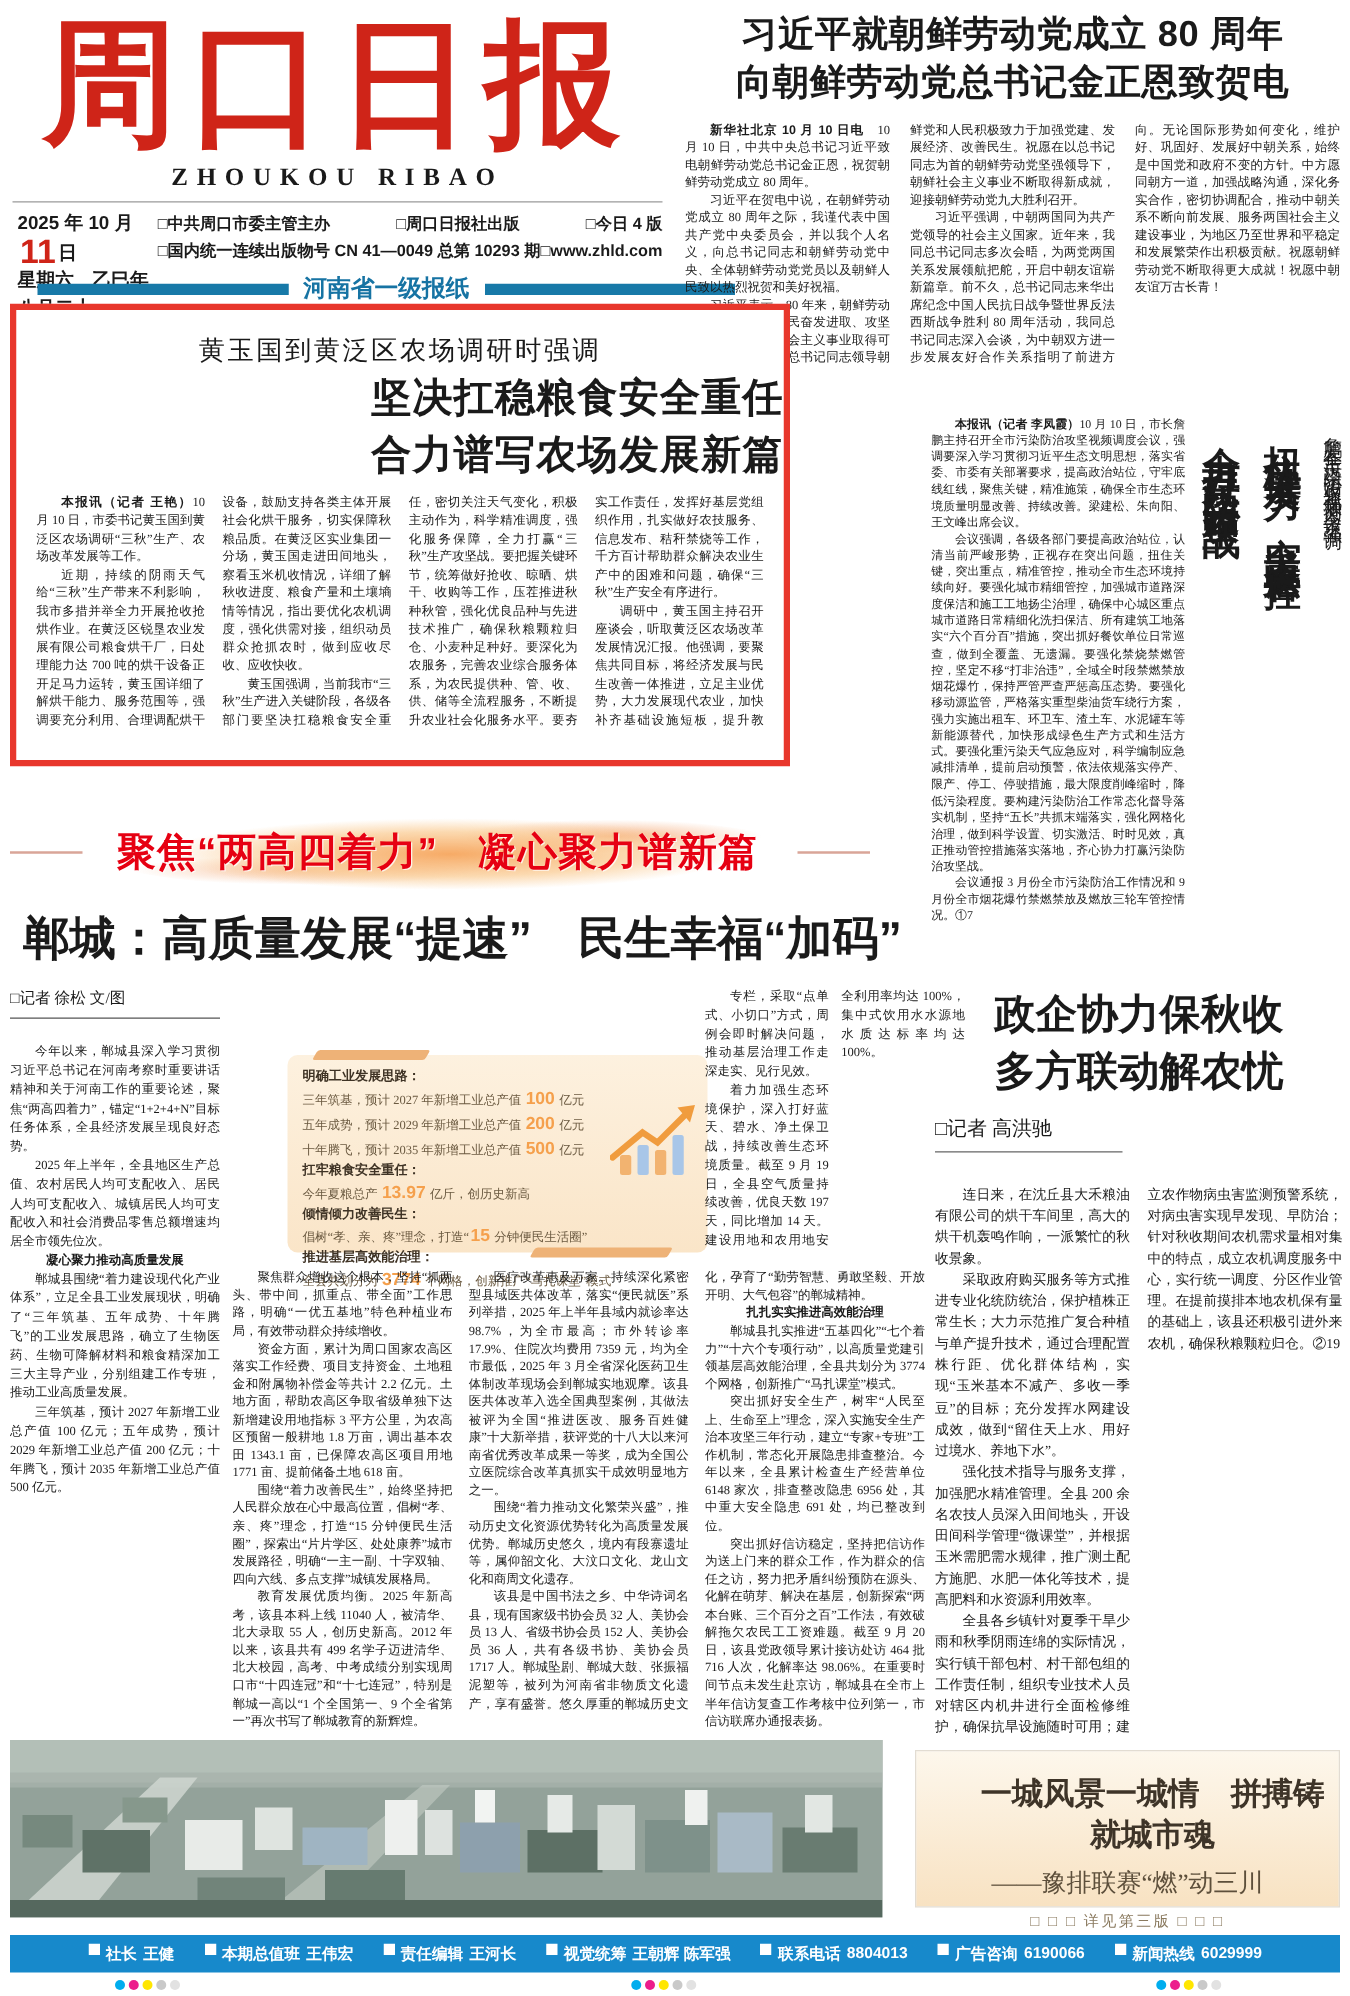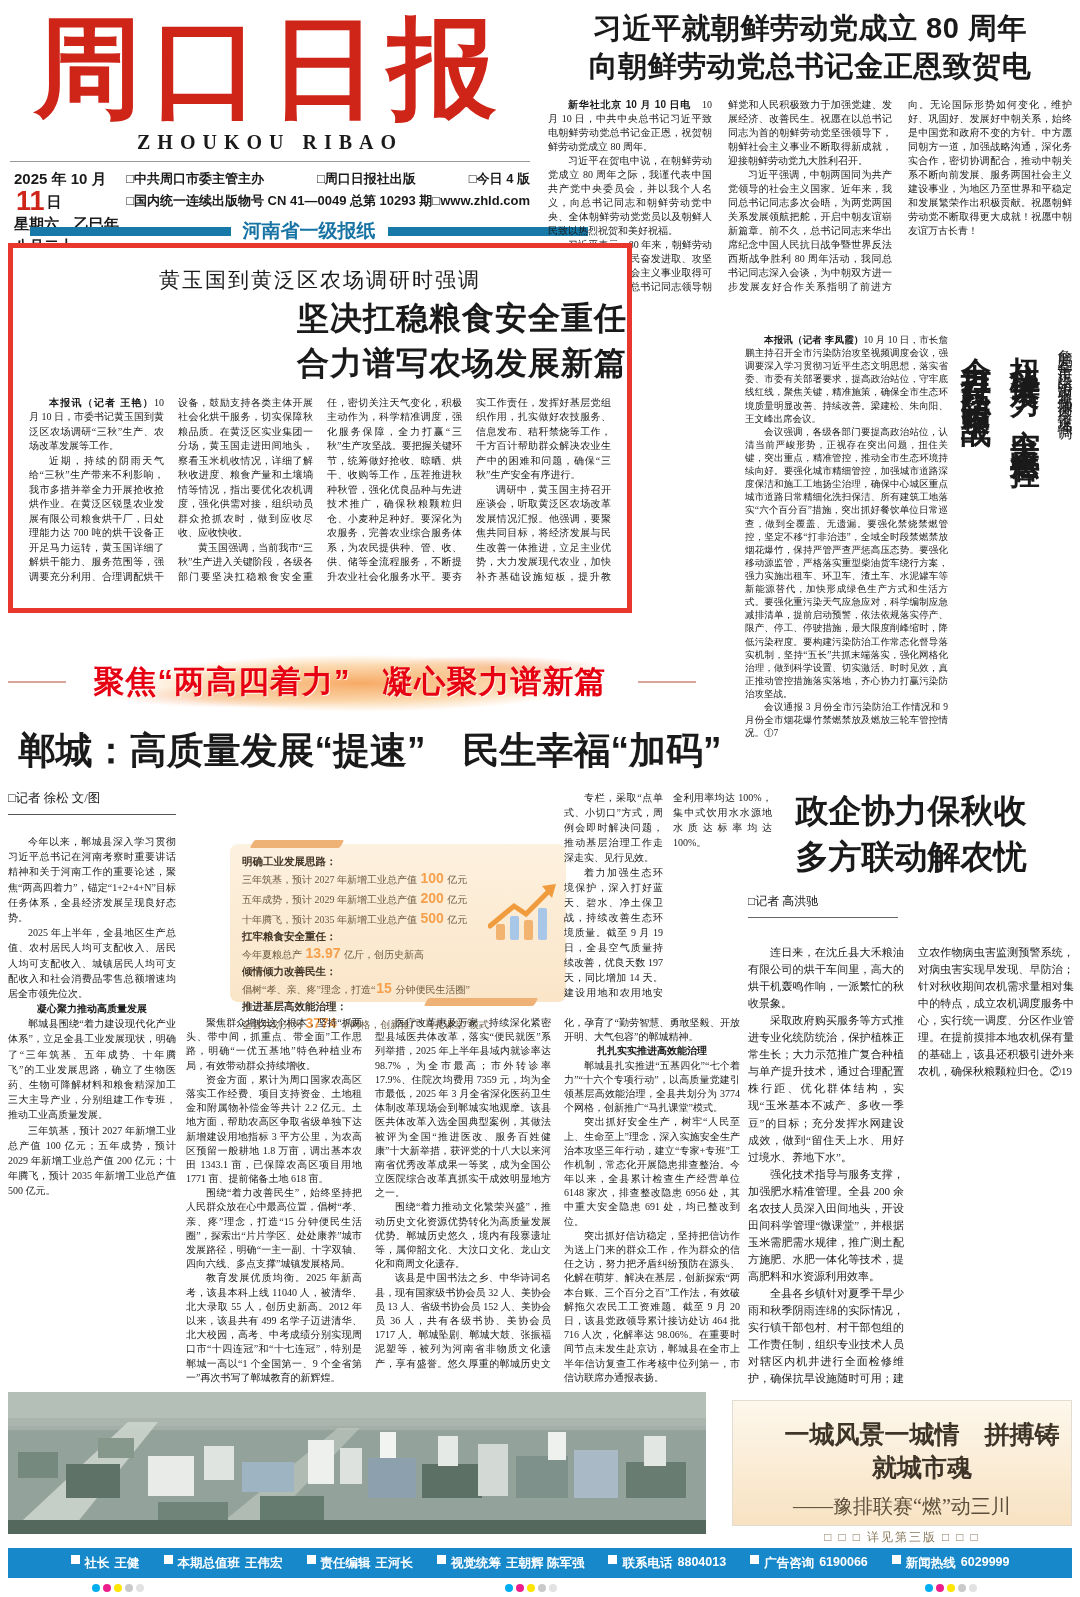--- a/index.html
+++ b/index.html
@@ -79,21 +79,21 @@
   .bx-chart{position:absolute;right:6px;top:38px;}
   .dc-right{position:absolute;left:524px;top:0;width:208px;height:214px;column-count:2;column-gap:10px;
             column-fill:auto;font-size:10px;line-height:1.5;overflow:hidden;margin-left:32px;}
   .dc-bottom{position:absolute;left:178px;top:226px;width:554px;height:372px;column-count:3;column-gap:13px;
              column-fill:auto;font-size:10px;line-height:1.42;overflow:hidden;}
   .smallbody b{font-family:"Liberation Sans",sans-serif;}
 
   
   .harvest{position:absolute;left:748px;top:788px;width:326px;height:600px;}
   .hv-head{text-align:center;font-family:"Liberation Sans",sans-serif;font-weight:900;font-size:33px;line-height:1.38;}
-  .hv-byline{margin-top:14px;font-size:12px;border-bottom:1px solid #666;padding-bottom:7px;width:150px;}
+  .hv-byline{margin-top:14px;font-size:16px;border-bottom:1px solid #666;padding-bottom:7px;width:150px;}
   .hv-body{margin-top:26px;height:452px;column-count:2;column-gap:14px;column-fill:auto;
            font-size:11px;line-height:1.55;overflow:hidden;}
 
   
   .photo{position:absolute;left:8px;top:1392px;width:698px;height:142px;overflow:hidden;background:#8f9e97;}
 
   
   .promo{position:absolute;left:732px;top:1400px;width:340px;height:126px;box-sizing:border-box;
          border:1px solid #e2dcd2;background:linear-gradient(180deg,#fdf7ec 0%,#f8e2c2 100%);
          text-align:center;padding-top:17px;}

